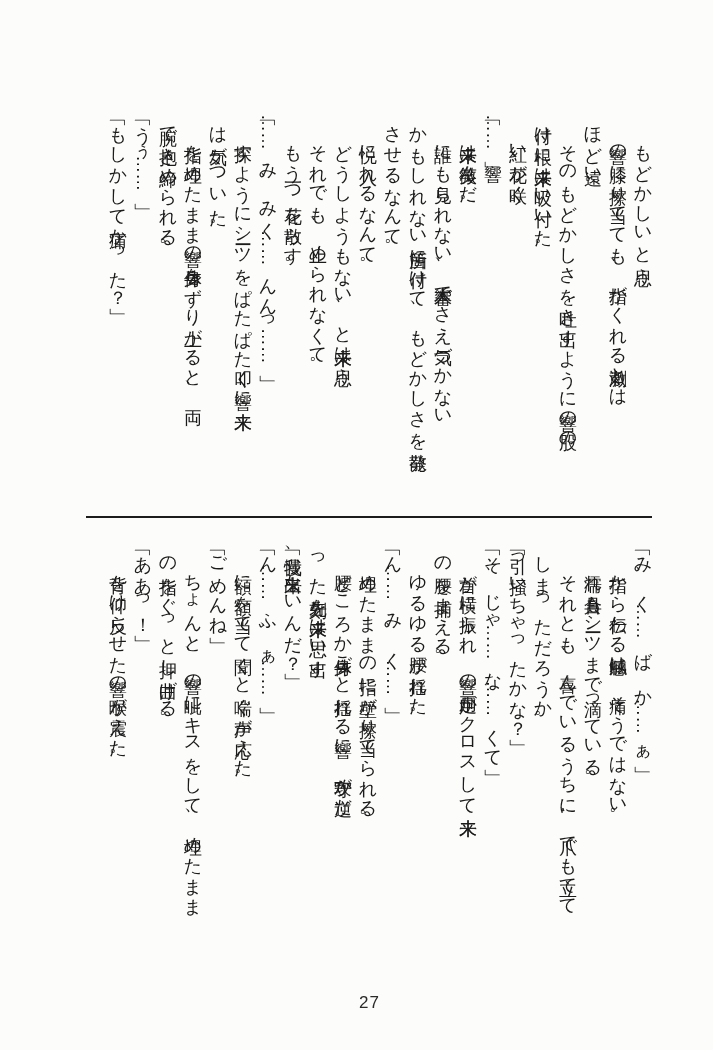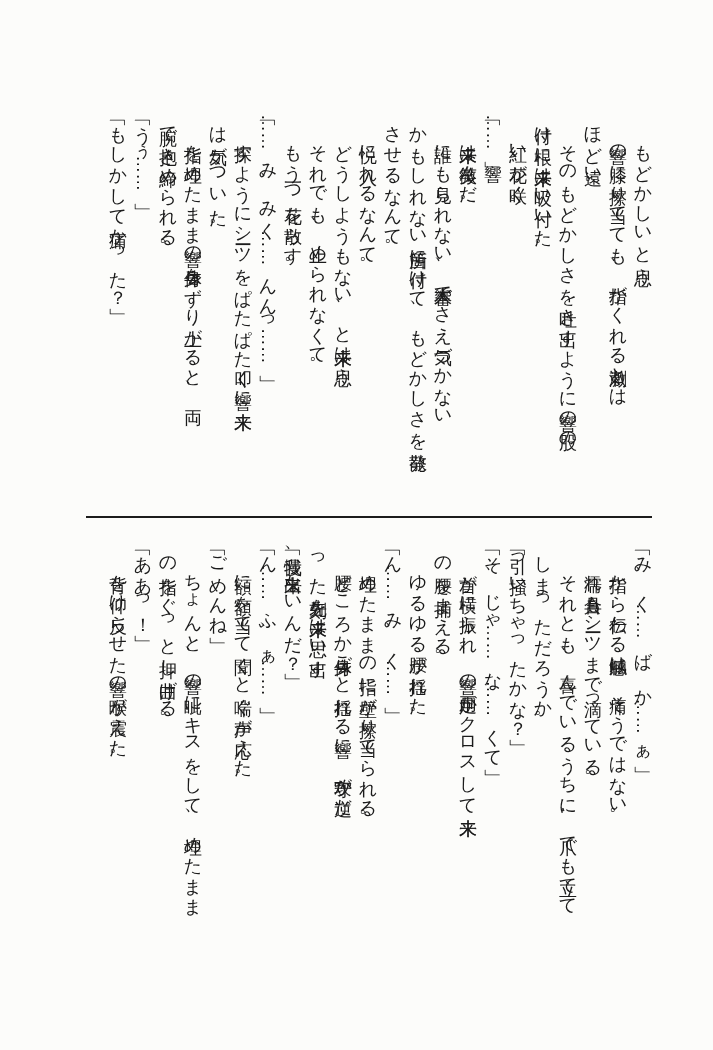--- a/index.html
+++ b/index.html
@@ -121,14 +121,15 @@
       <p class="col">「我慢、出来ないんだ？」</p>
       <p class="col">「ん……ふ、ぁ……」</p>
       <p class="col indent">額に額を当てて聞くと喘ぐ声が応えた。</p>
       <p class="col">「ごめんね」</p>
       <p class="col indent">ちょんと、響の眦にキスをして、埋めたまま</p>
       <p class="col">の指をぐっと押し曲げる。</p>
       <p class="col">「ああっ！」</p>
       <p class="col indent">背を仰け反らせた響の喉が震えた。</p>
     </section>
 
+  <div class="pagenum">27</div>
 
 </div>
 
 </body></html>

